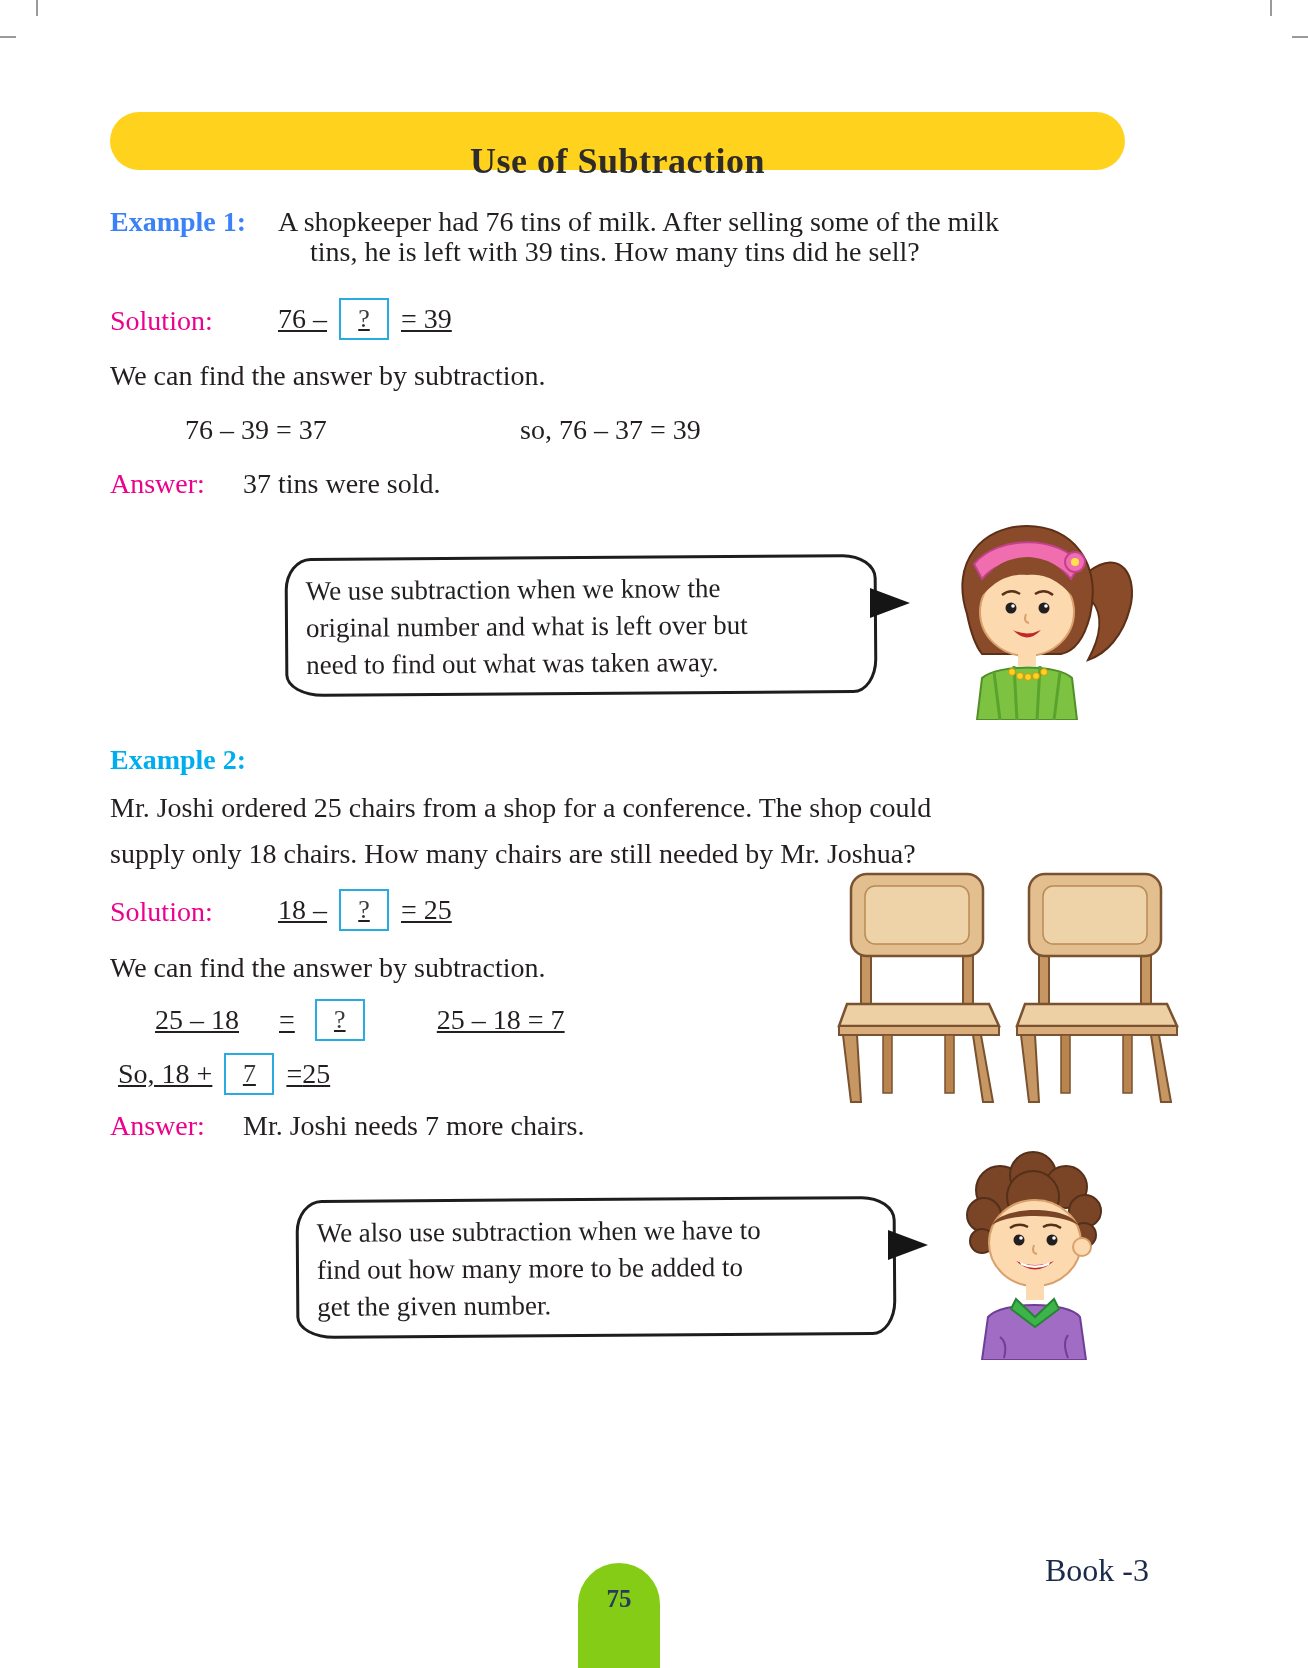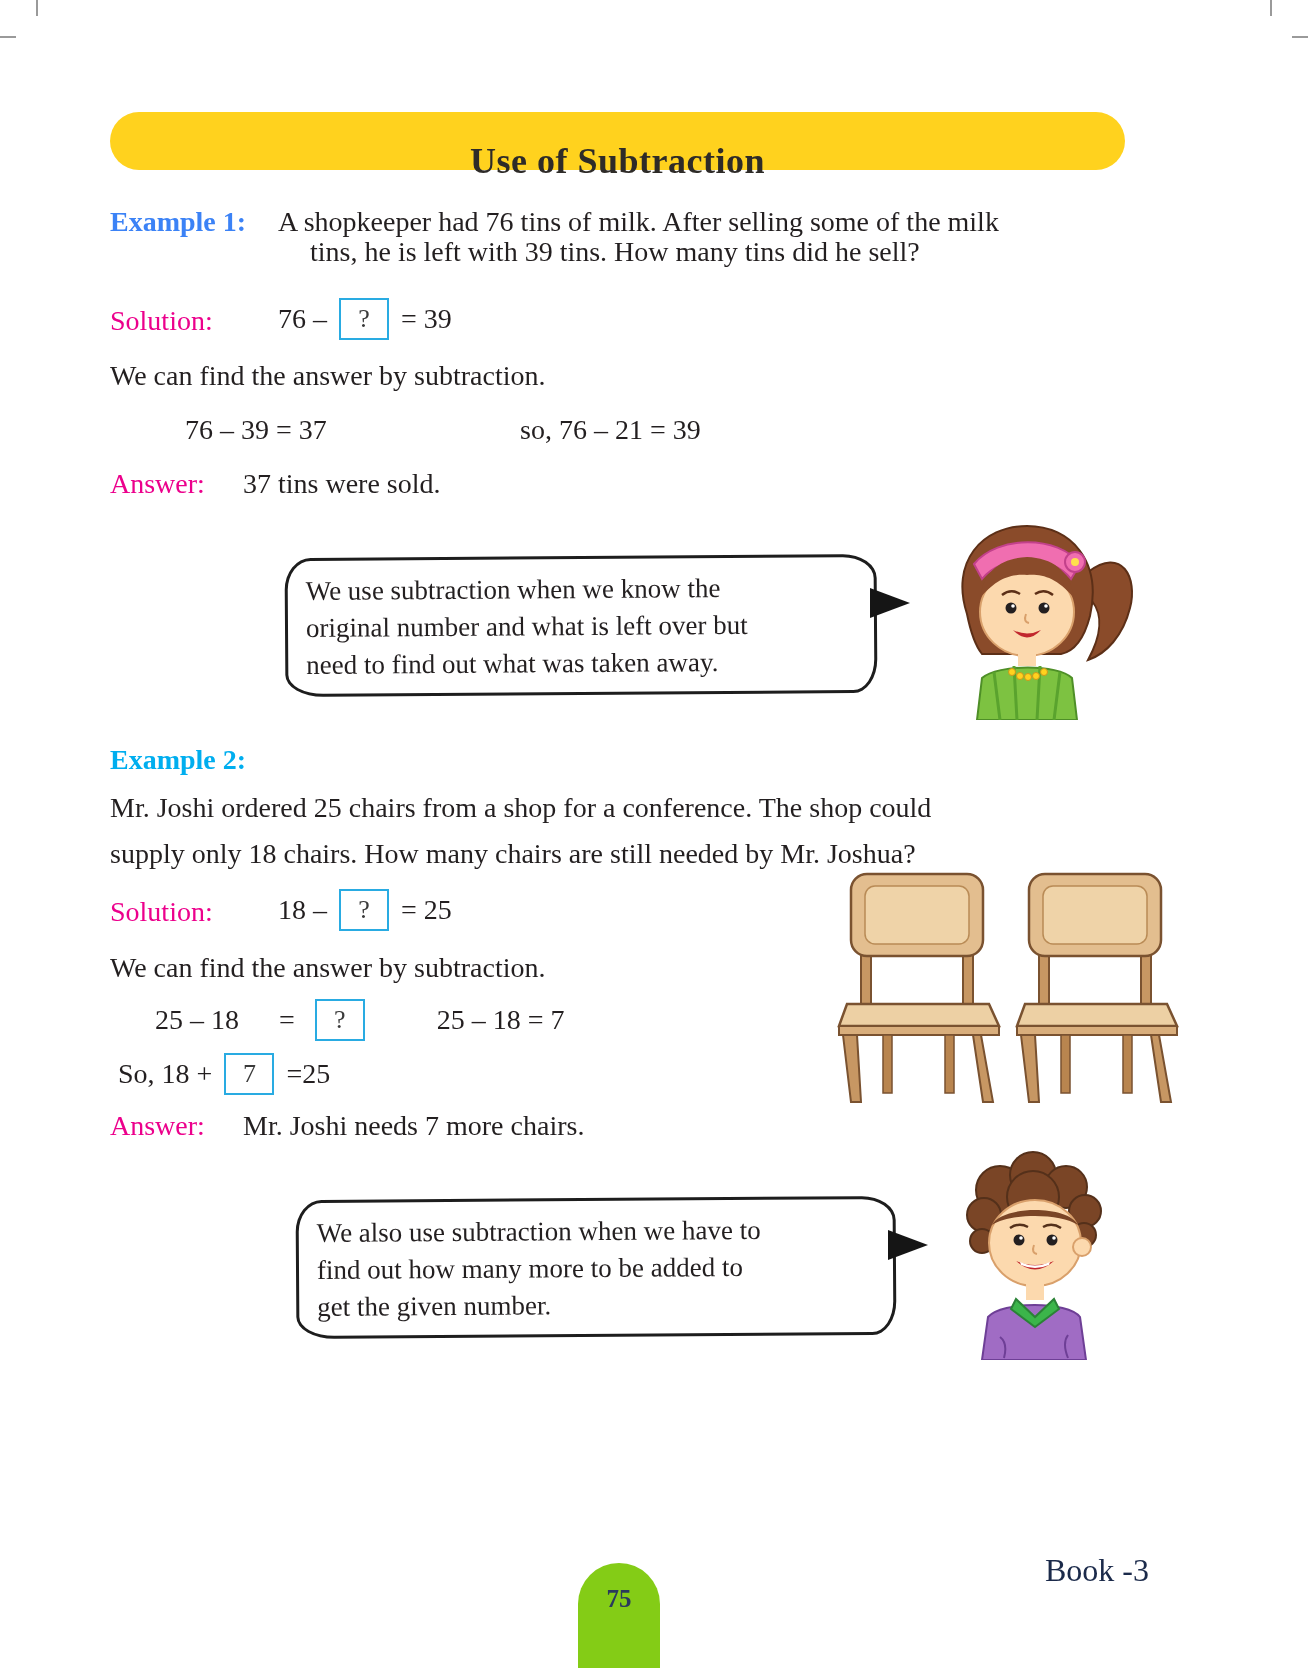--- a/index.html
+++ b/index.html
@@ -22,21 +22,21 @@
     position:absolute; left:110px; top:112px; width:1015px; height:58px;
     border-radius:29px;
     display:flex; align-items:center; justify-content:center;
   }
   .banner-title { font-size:36px; font-weight:bold; color:#2E2B28; letter-spacing:0.5px;margin-top:40px; }
 
   .txt { position:absolute; font-size:28px; color:#231F20; white-space:nowrap; }
   .lbl-example { position:absolute; font-size:28px; font-weight:bold; }
   .lbl-solution, .lbl-answer { position:absolute; font-size:28px; font-weight:normal;text-align:center; }
 
-  .eqrow { position:absolute; display:flex; align-items:center; font-size:28px; white-space:nowrap; }
+  .eqrow { position:absolute; display:flex; align-items:center; font-size:28px; white-space:nowrap;text-decoration:underline; }
   .eqrow > * { display:inline-block; }
   .abox {
     display:inline-flex; align-items:center; justify-content:center;
     min-width:50px; height:42px; padding:0 8px;
     border:2px solid #29ABE2; background:#fff;
     font-size:26px; color:#3a3a3a; margin:0 12px;
   }
 
   
   .bubble {
@@ -86,21 +86,21 @@
   <div class="lbl-solution" style="left:110px; top:305px; color:#EC008C;">Solution:</div>
   <div class="eqrow" style="left:278px; top:298px;">
     <span>76 –</span>
     <span class="abox">?</span>
     <span>= 39</span>
   </div>
 
   <div class="txt" style="left:110px; top:360px;">We can find the answer by subtraction.</div>
 
   <div class="txt" style="left:185px; top:414px;">76 – 39 =  37</div>
-  <div class="txt" style="left:520px; top:414px;">so, 76 – 21 = 39</div>
+  <div class="txt" style="left:520px; top:414px;">so, 76 – 37 = 39</div>
 
   <div class="lbl-answer" style="left:110px; top:468px; color:#EC008C;">Answer:</div>
   <div class="txt" style="left:243px; top:468px;">37 tins were sold.</div>
 
   <div class="bubble" style="left:285px; top:556px; width:592px; transform:rotate(-0.4deg);">
     <div class="bline">We use subtraction when we know the</div>
     <div class="bline">original number and what is left over but</div>
     <div class="bline">need to find out what was taken away.</div>
   </div>
   <div class="pointer" style="left:870px; top:588px;"></div>

